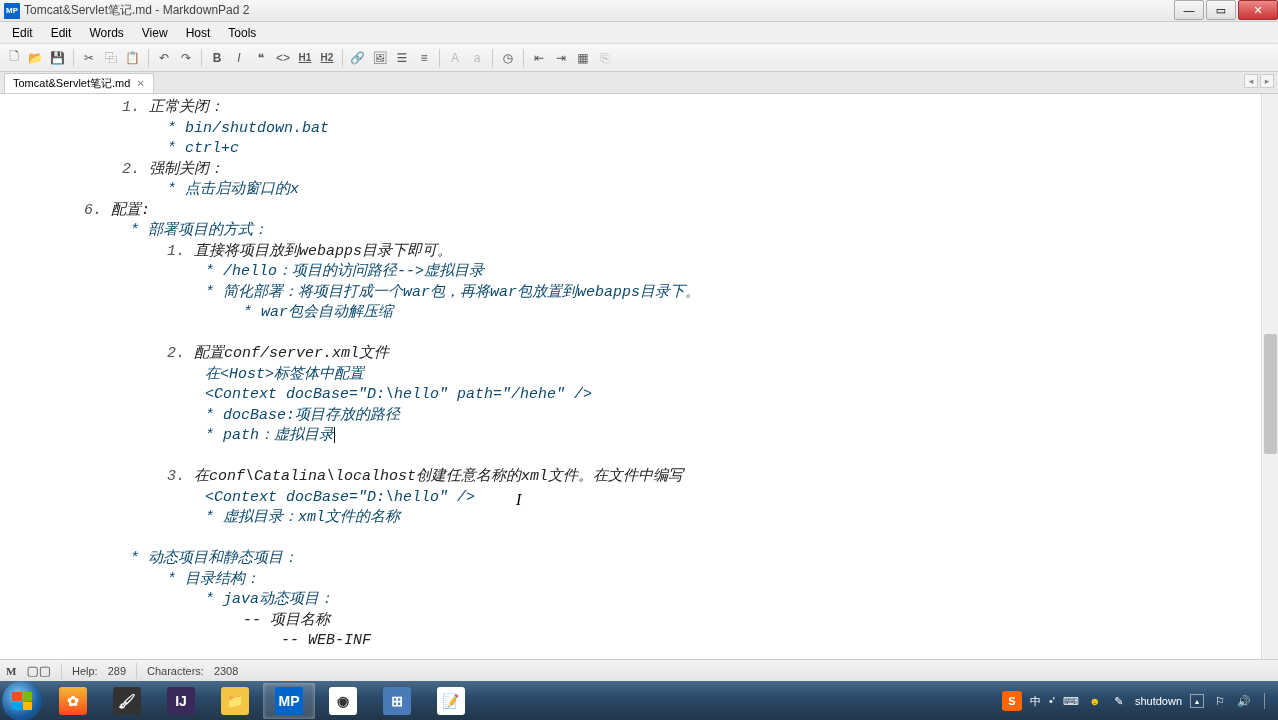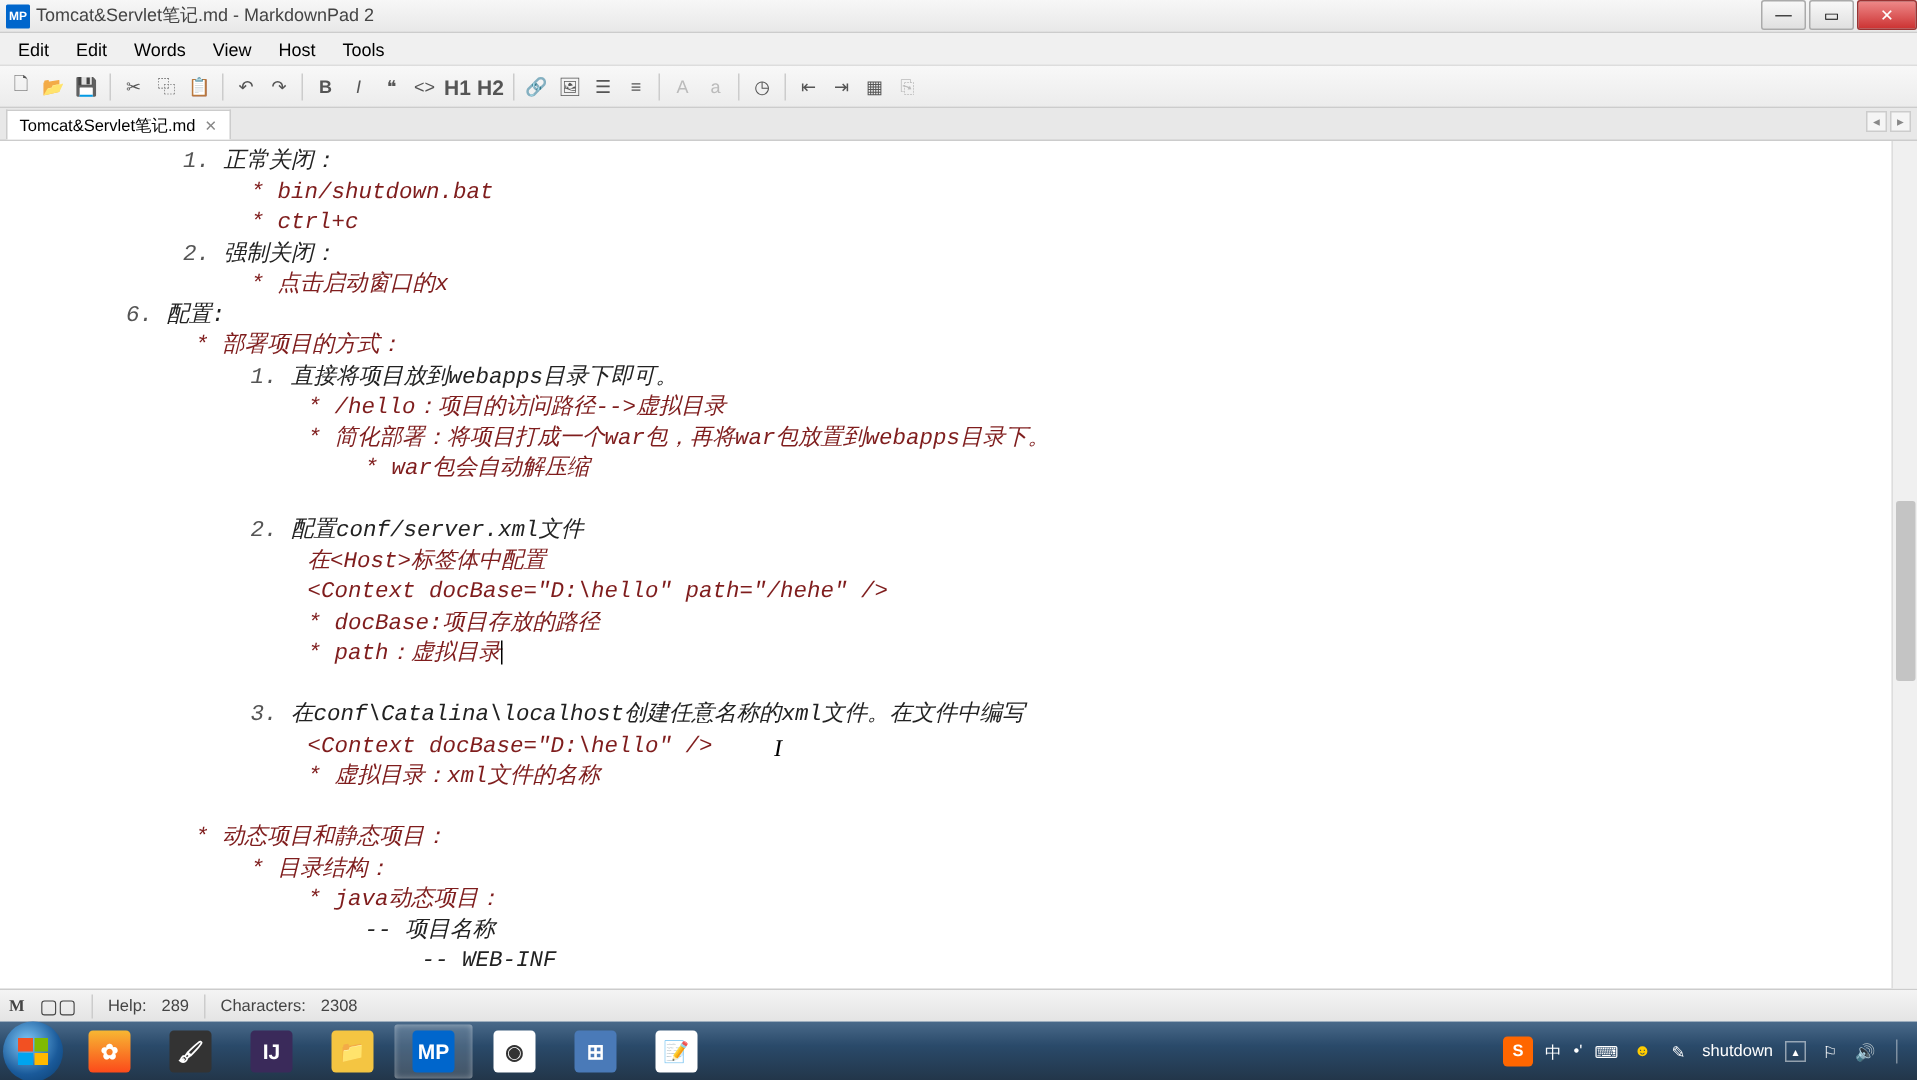--- a/index.html
+++ b/index.html
@@ -15,34 +15,34 @@
 
 
 .menubar { height: 22px; background: #f0f0f0; border-bottom: 1px solid #ddd; display: flex; align-items: center; padding-left: 4px; gap: 2px; }
 .menubar span { padding: 2px 8px; cursor: default; }
 
 
 .toolbar { height: 28px; background: linear-gradient(#f8f8f8,#ececec); border-bottom: 1px solid #ccc; display: flex; align-items: center; padding-left: 4px; gap: 2px; }
 .tool-btn { width: 20px; height: 20px; display: flex; align-items: center; justify-content: center; color: #555; font-size: 12px; border: 1px solid transparent; border-radius: 2px; }
 .tool-sep { width: 1px; height: 18px; background: #ccc; margin: 0 3px; }
 .tool-btn.bold { font-weight: bold; }
-.tool-btn.h1, .tool-btn.h2 { font-size: 14px; font-weight: bold; }
+.tool-btn.h1, .tool-btn.h2 { font-size: 10px; font-weight: bold; text-decoration: underline; }
 .tool-btn.dim { color: #bbb; }
 
 
 .tabstrip { height: 22px; background: #e8e8e8; border-bottom: 1px solid #ccc; display: flex; align-items: flex-end; padding-left: 4px; position: relative; }
 .tab { background: #fff; border: 1px solid #ccc; border-bottom: none; padding: 2px 8px; display: flex; align-items: center; gap: 6px; font-size: 11px; height: 20px; }
 .tab .x { color: #888; font-size: 10px; cursor: pointer; }
 .tab-nav { position: absolute; right: 4px; top: 2px; display: flex; gap: 2px; }
 .tab-nav span { width: 14px; height: 14px; border: 1px solid #ccc; background: #f5f5f5; display: flex; align-items: center; justify-content: center; font-size: 9px; color: #888; }
 
 
 .editor-wrap { position: relative; height: 565px; font-style: italic; }
 .editor { font-family: Consolas, "Courier New", monospace; font-size: 15px; line-height: 20.5px; padding: 4px 12px 4px 12px; white-space: pre; color: #333; height: 100%; overflow: hidden; }
-.editor .green { color: #7f1d1d; }
+.editor .green { color: #0c4a6e; }
 .editor .num { color: #555; }
 .editor .black { color: #222; }
 .cursor-blink { display: inline-block; width: 1px; height: 16px; background: #000; vertical-align: middle; }
 .text-cursor { position: absolute; font-family: serif; font-size: 16px; color: #000; }
 .scrollbar-v { position: absolute; right: 0; top: 0; width: 17px; height: 100%; background: #f0f0f0; border-left: 1px solid #ddd; }
 .scroll-thumb { position: absolute; left: 2px; width: 13px; background: #c4c4c4; border-radius: 2px; }
 
 
 .statusbar { height: 22px; background: linear-gradient(#f4f4f4,#e4e4e4); border-top: 1px solid #ccc; display: flex; align-items: center; padding: 0 6px; gap: 10px; font-size: 11px; color: #444; }
 .status-sep { width: 1px; height: 16px; background: #ccc; }

